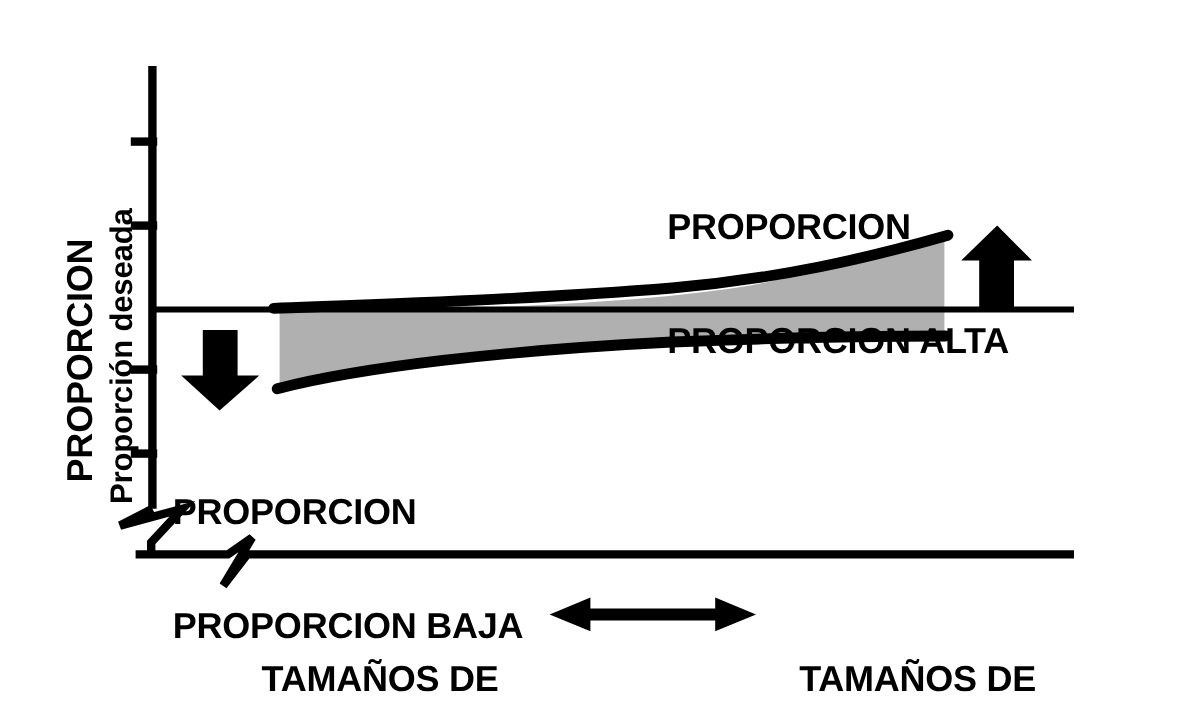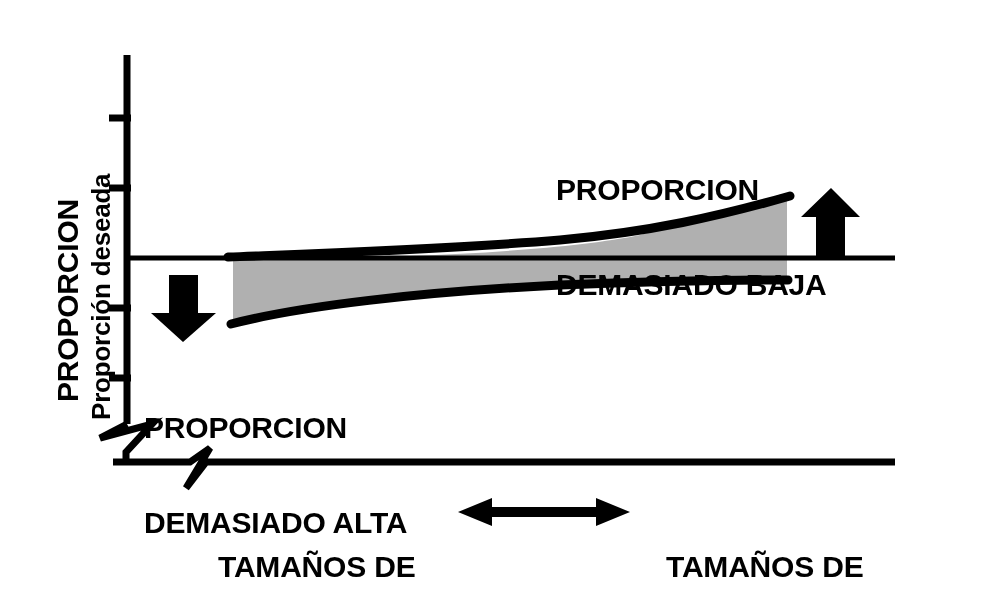--- a/index.html
+++ b/index.html
@@ -144,26 +144,26 @@
              L 492,526
              Z"></path>
   </svg>
 
   <div class="lbl vlabel" id="y-axis-title-outer">PROPORCION</div>
 
   <div class="lbl vlabel" id="y-axis-title-inner">Proporción deseada</div>
 
   <div class="lbl" id="ann-high">
     <div>PROPORCION</div>
-    <div>DEMASIADO BAJA</div>
+    <div>PROPORCION ALTA</div>
   </div>
 
   <div class="lbl" id="ann-low">
     <div>PROPORCION</div>
-    <div>DEMASIADO ALTA</div>
+    <div>PROPORCION BAJA</div>
   </div>
 
   <div class="lbl" id="cat-left">
     <div>TAMAÑOS DE</div>
     
     
   </div>
 
   <div class="lbl" id="cat-right">
     <div>TAMAÑOS DE</div>

